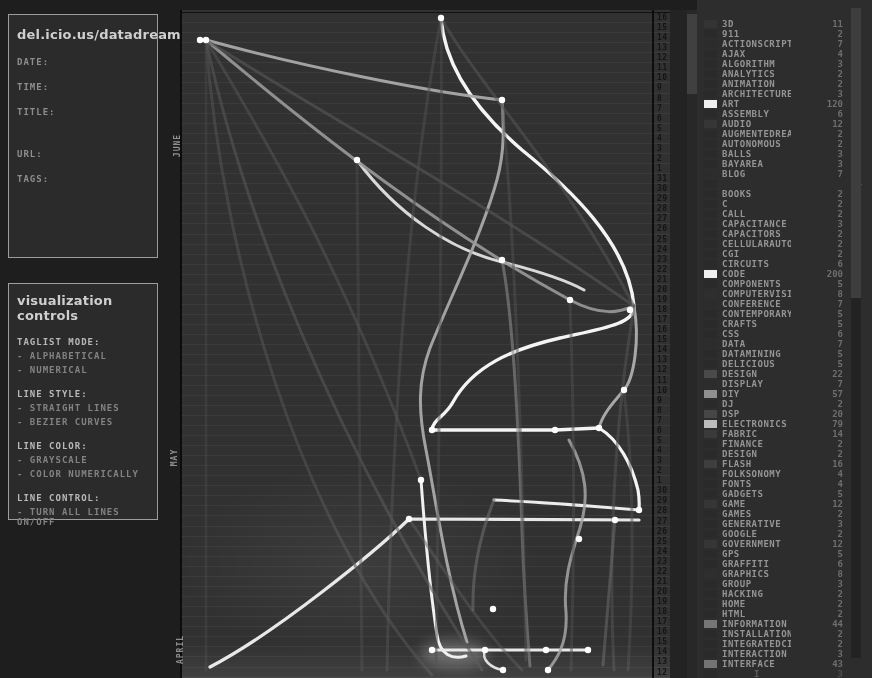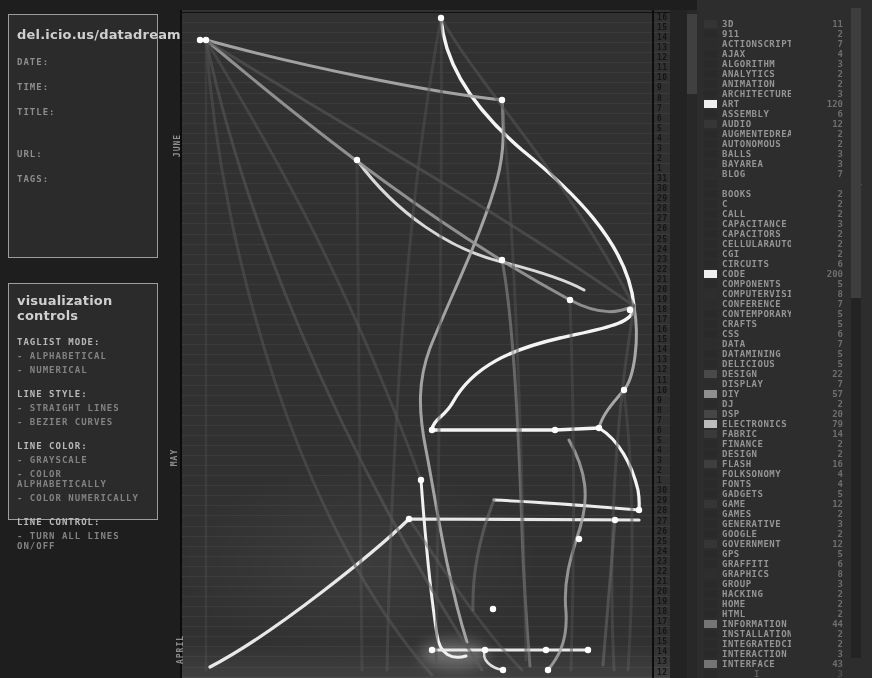--- a/index.html
+++ b/index.html
@@ -64,21 +64,20 @@
     <h2>visualization controls</h2>
     <div>
         <div class="ctl-header">TAGLIST MODE:</div>
         <div class="ctl-option">- ALPHABETICAL</div>
         <div class="ctl-option">- NUMERICAL</div>
         <div class="ctl-header">LINE STYLE:</div>
         <div class="ctl-option">- STRAIGHT LINES</div>
         <div class="ctl-option">- BEZIER CURVES</div>
         <div class="ctl-header">LINE COLOR:</div>
         <div class="ctl-option">- GRAYSCALE</div>
-        <div class="ctl-option">- COLOR ALPHABETICALLY</div>
         <div class="ctl-option">- COLOR NUMERICALLY</div>
         <div class="ctl-header">LINE CONTROL:</div>
         <div class="ctl-option">- TURN ALL LINES ON/OFF</div>
       </div>
   </section>
 
   <div class="chart">
     <svg width="490" height="668" viewBox="0 0 490 668">
       <defs>
         <filter id="glow" x="-60%" y="-60%" width="220%" height="220%">

